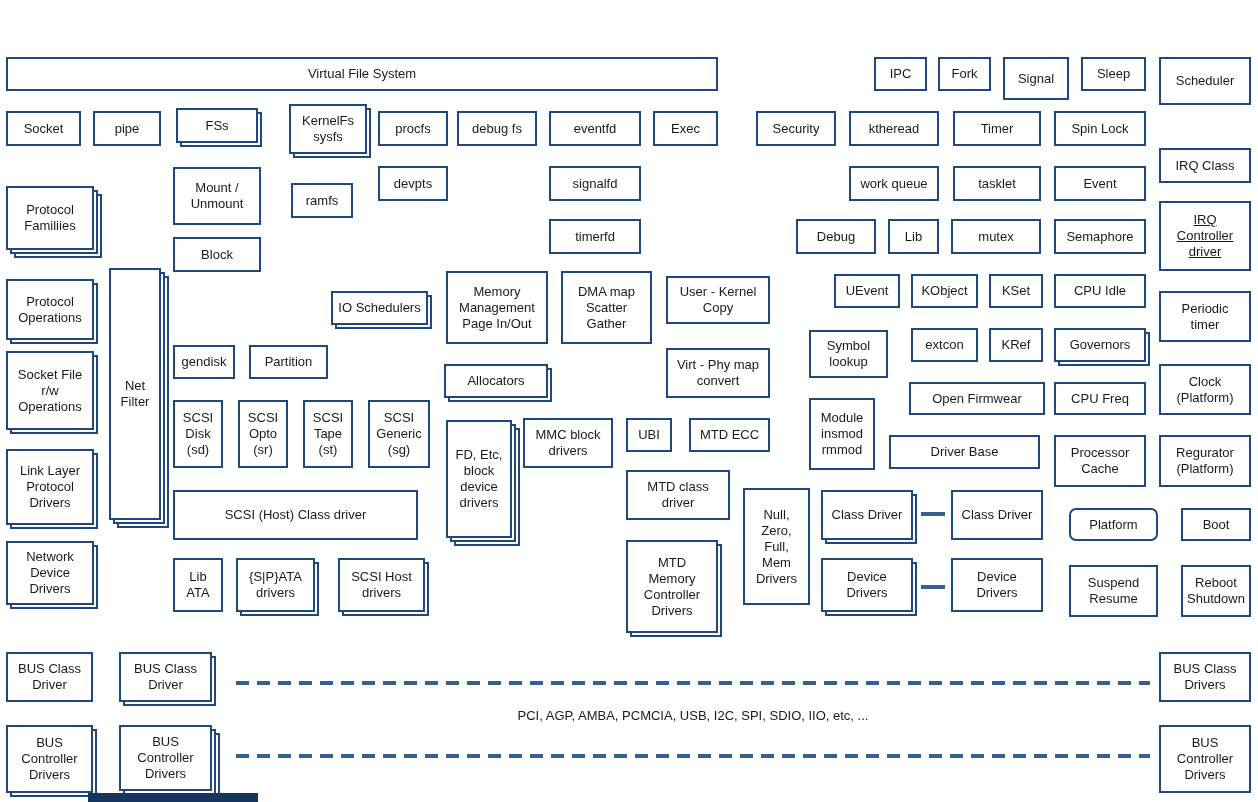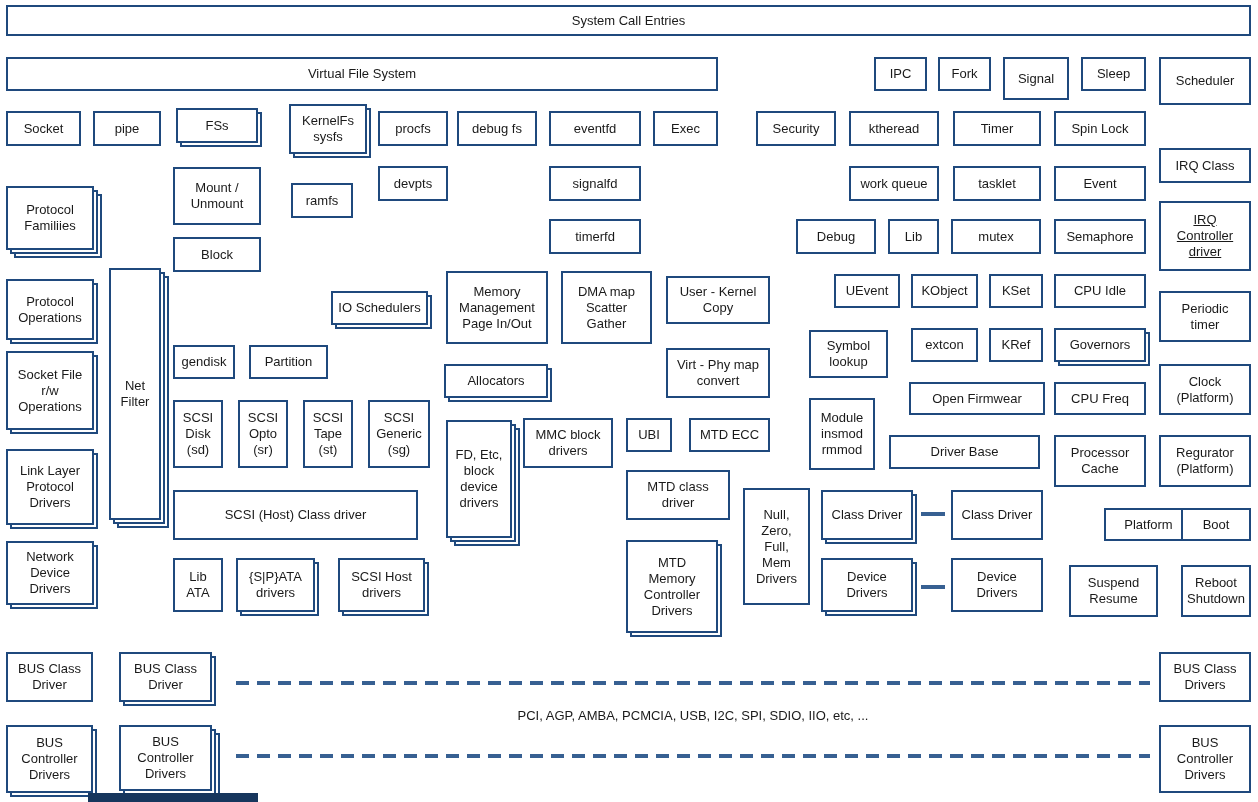--- a/index.html
+++ b/index.html
@@ -28,23 +28,20 @@
   .bus-label{
     position:absolute;left:236px;top:708px;width:914px;
     text-align:center;font-size:13px;line-height:16px;
   }
 </style>
 </head>
 <body>
 
 <div class="canvas">
   <div class="bus-label">PCI, AGP, AMBA, PCMCIA, USB, I2C, SPI, SDIO, IIO, etc, ...</div>
-<div class="node" style="left: 6px; top: 5px; width: 1245px; height: 31px;">
-      <span>System Call Entries</span>
-    </div>
     <div class="node" style="left: 6px; top: 57px; width: 712px; height: 34px;">
       <span>Virtual File System</span>
     </div>
     <div class="node" style="left: 874px; top: 57px; width: 53px; height: 34px;">
       <span>IPC</span>
     </div>
     <div class="node" style="left: 938px; top: 57px; width: 53px; height: 34px;">
       <span>Fork</span>
     </div>
     <div class="node" style="left: 1003px; top: 57px; width: 66px; height: 43px;">
@@ -297,21 +294,21 @@
 Full,
 Mem
 Drivers</span>
     </div>
     <div class="node stack2" style="left: 821px; top: 490px; width: 92px; height: 50px;">
       <span>Class Driver</span>
     </div>
     <div class="node" style="left: 951px; top: 490px; width: 92px; height: 50px;">
       <span>Class Driver</span>
     </div>
-    <div class="node" style="left: 1104px; top: 508px; width: 89px; height: 33px;">
+    <div class="node" style="left: 1069px; top: 508px; width: 89px; height: 33px; border-radius: 7px;">
       <span>Platform</span>
     </div>
     <div class="node" style="left: 1181px; top: 508px; width: 70px; height: 33px;">
       <span>Boot</span>
     </div>
     <div class="node" style="left: 173px; top: 558px; width: 50px; height: 54px;">
       <span>Lib
 ATA</span>
     </div>
     <div class="node stack2" style="left: 236px; top: 558px; width: 79px; height: 54px;">

